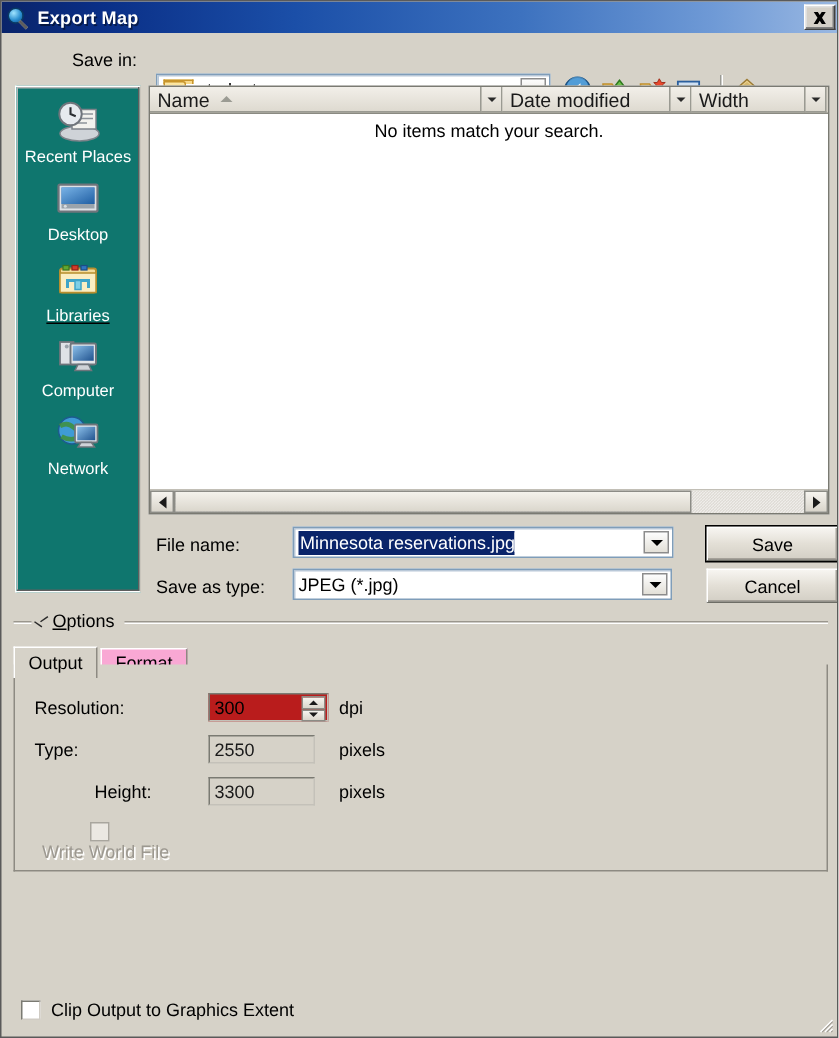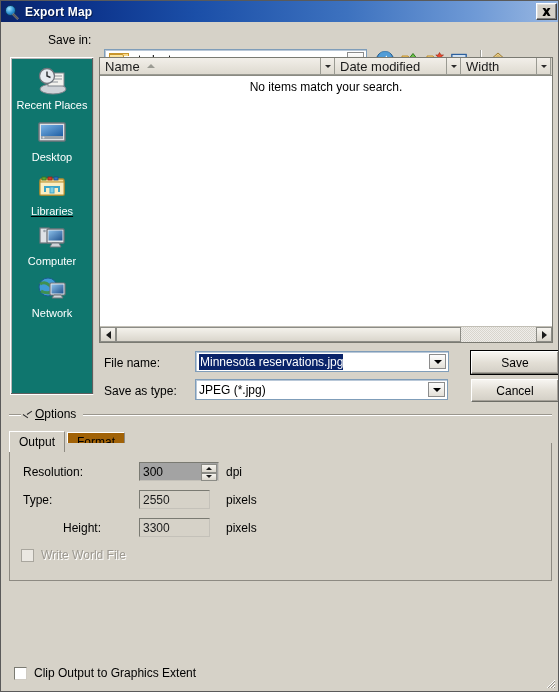--- a/index.html
+++ b/index.html
@@ -461,33 +461,33 @@
     height: 21px;
     background: #d6d2c8;
     border-color: #ffffff #8d8a82 #d6d2c8 #ffffff;
     border-style: solid;
     border-width: 1px 1px 0 1px;
     z-index: 3;
     margin-bottom: -1px;
   }
   .tab.inactive {
     margin-left: 2px;
-    background: #a16207;
+    background: #f9a8d4;
     border-color: #ffffff #8d8a82 #8d8a82 #ffffff;
     border-width: 1px 1px 0 1px;
   }
 
   .opt-label {
     position: absolute;
     font-size: 12px;
   }
   .txtbox {
     position: absolute;
     height: 19px;
-    background: #a3a3a3;
+    background: #b91c1c;
     border: 1px solid #7a7a72;
     border-right-color: #c4c1b9;
     border-bottom-color: #c4c1b9;
     box-sizing: border-box;
     display: flex;
     align-items: center;
     font-size: 12px;
     padding-left: 3px;
   }
   .txtbox.readonly {
@@ -817,21 +817,21 @@
       <span>2550</span>
     </div>
     <div class="unit" style="left:216px; top:50px;">pixels</div>
 
     <div class="opt-label" style="left:13px; top:78px;margin-left:40px;">Height:</div>
     <div class="txtbox readonly" style="left:129px; top:75px; width:71px;">
       <span>3300</span>
     </div>
     <div class="unit" style="left:216px; top:78px;">pixels</div>
 
-    <div class="chk-row" style="left:11px; top:105px;">
+    <div class="chk-row" style="left:11px; top:105px;flex-direction:column;">
       <span class="chk disabled"></span>
       <span class="chk-label disabled">Write World File</span>
     </div>
   </div>
 
   <div class="chk-row" style="left:13px; top:665px;">
     <span class="chk"></span>
     <span class="chk-label">Clip Output to Graphics Extent</span>
   </div>
 

